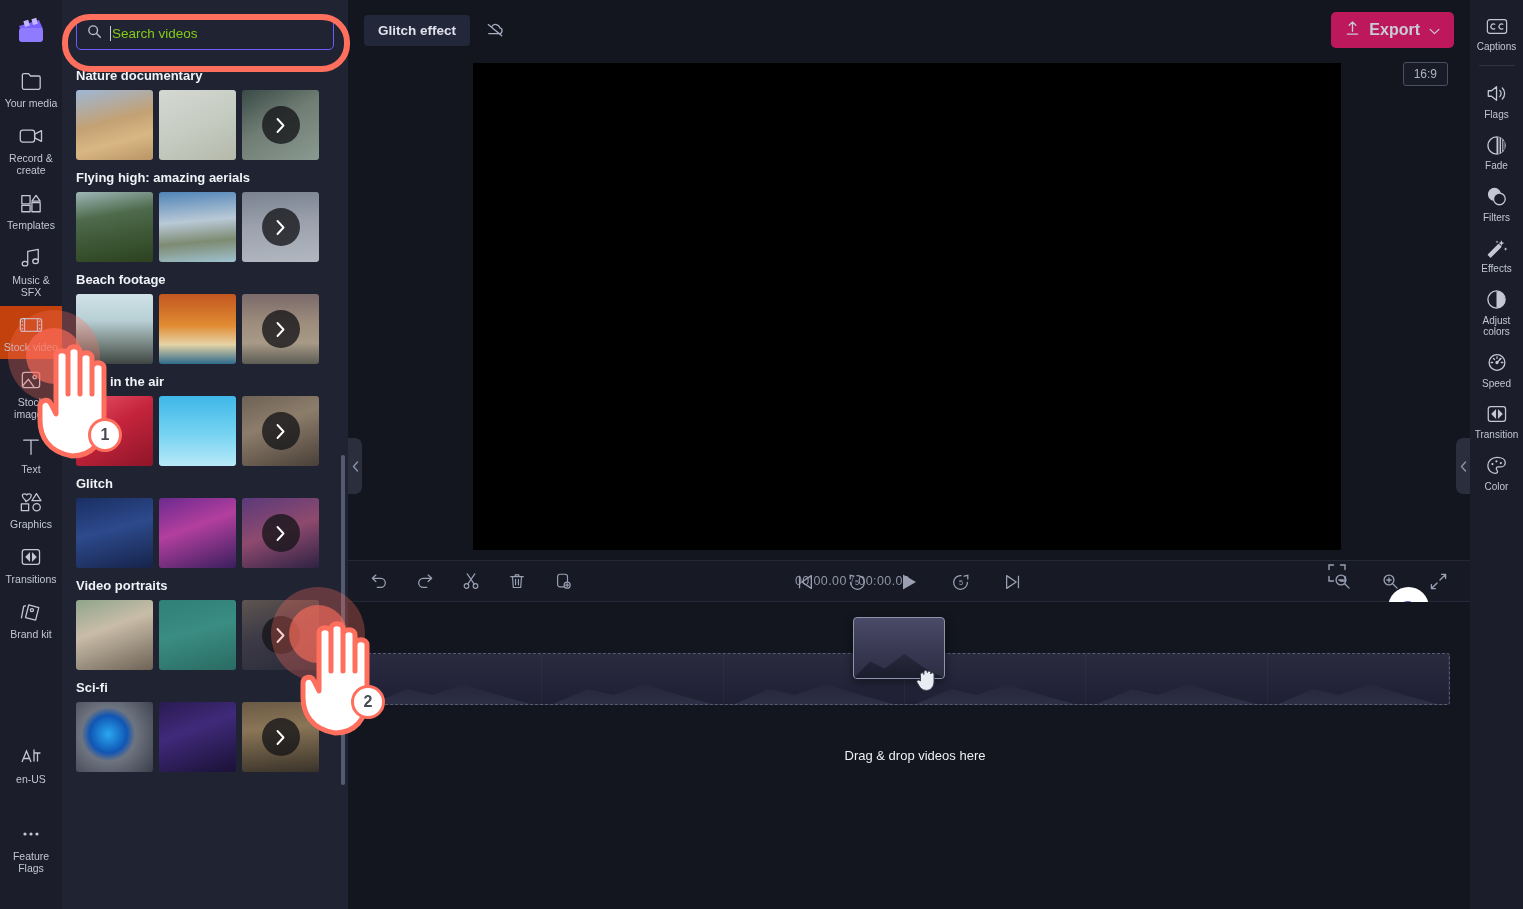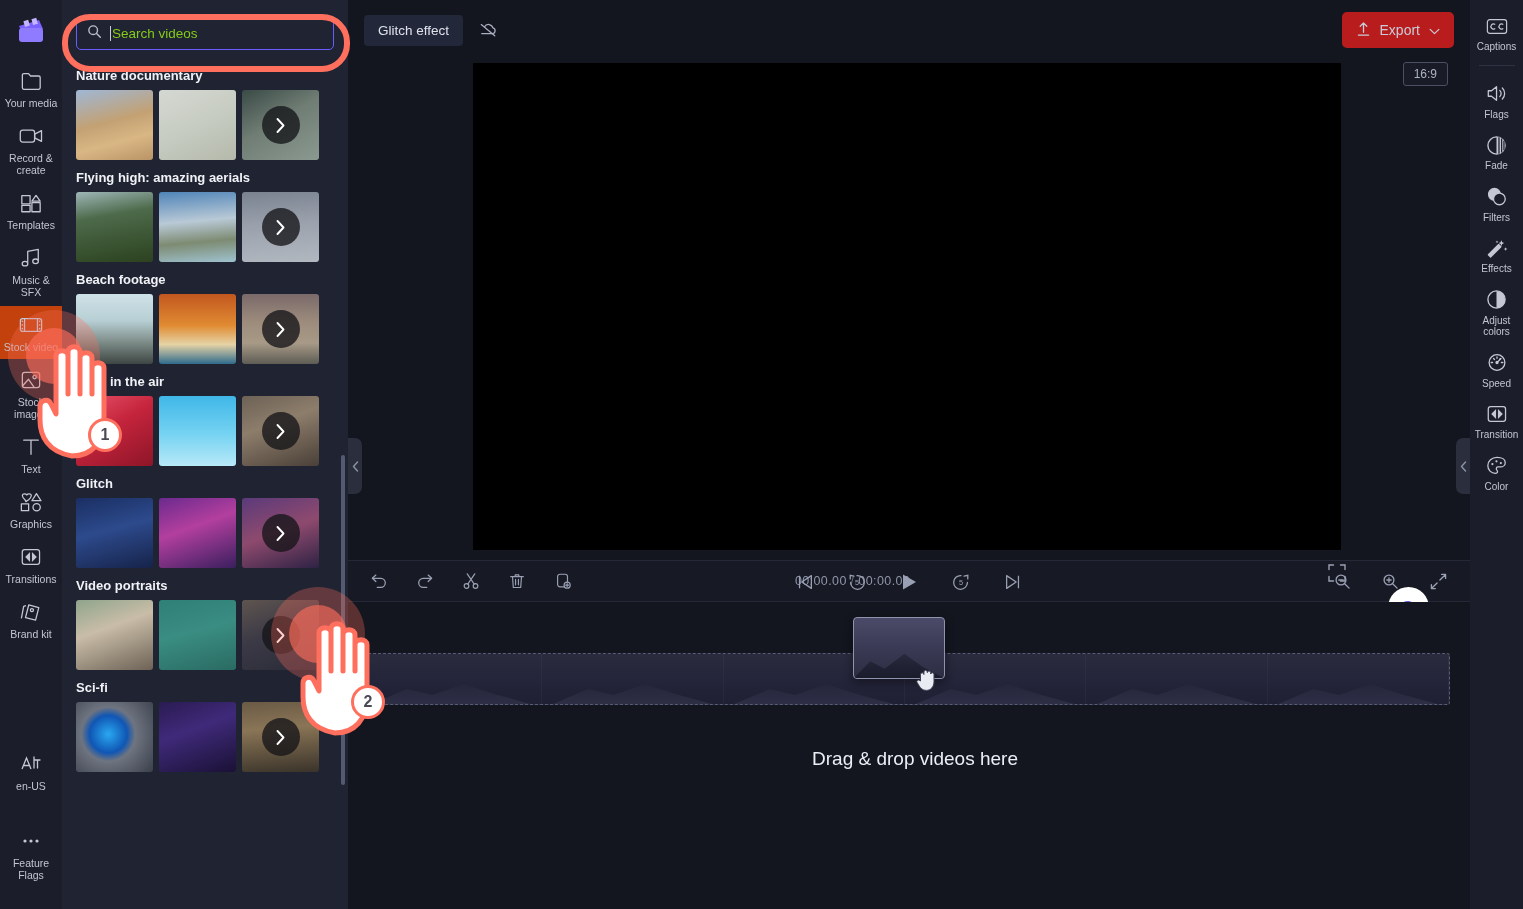--- a/index.html
+++ b/index.html
@@ -20,21 +20,21 @@
   .logo { width: 62px; height: 62px; display:flex; align-items:center; justify-content:center; }
   .rail-items { display: flex; flex-direction: column; align-items: center; width: 62px; }
   .rail-item {
     width: 62px; padding: 8px 2px 6px; display: flex; flex-direction: column;
     align-items: center; justify-content: center; cursor: pointer;
     color: #c5c8d4; margin-bottom: 2px; position: relative;
   }
   .rail-item.active { background: #c2410c; }
   .rail-icon { height: 22px; display:flex; align-items:center; justify-content:center; margin-bottom: 5px; }
   .rail-label { font-size: 10.5px; line-height: 12px; text-align: center; color: #c3c6d2; }
-  .rail-bottom { margin-top: auto; padding-bottom: 20px; display:flex; flex-direction:column; align-items:center; }
+  .rail-bottom { margin-top: auto; padding-bottom: 27px; display:flex; flex-direction:column; align-items:center; }
 
   
   .stock-panel {
     width: 286px; flex: 0 0 286px; height: 909px; background: #1f2332;
     position: relative; overflow: hidden;
   }
   .search-wrap { padding: 16px 14px 8px; }
   .search-box {
     height: 34px; border: 1.5px solid #6a5cff; border-radius: 5px;
     background: #1f2332; display: flex; align-items: center; padding: 0 10px; gap: 8px;
@@ -64,27 +64,27 @@
   }
   .collapse-tab {
     position: absolute; width: 14px; height: 56px; background: #2a2e3d;
     display:flex; align-items:center; justify-content:center; cursor:pointer; z-index: 6;
   }
   .collapse-left { left: 348px; top: 438px; border-radius: 0 7px 7px 0; }
   .collapse-right { right: 53px; top: 438px; border-radius: 7px 0 0 7px; }
 
   
   .main { flex: 1 1 auto; height: 909px; background: #14161f; display: flex; flex-direction: column; position: relative; }
-  .topbar { height: 60px; display: flex; align-items: center; padding: 0 16px; gap: 10px; }
+  .topbar { height: 60px; display: flex; align-items: center; padding: 0 16px; gap: 10px; font-weight: bold; }
   .effect-chip {
     background: #23273a; color: #dfe2ec; font-size: 13.5px; padding: 8px 14px; border-radius: 4px; cursor:pointer;
   }
   .icon-btn { width: 30px; height: 30px; display:flex; align-items:center; justify-content:center; cursor:pointer; border-radius:4px; }
   .export-btn {
-    margin-left: auto; background: #b91c1c; color: #c8ccd9; font-size: 14px;
+    margin-left: auto; background: #be185d; color: #c8ccd9; font-size: 16px;
     height: 36px; border-radius: 5px; display:flex; align-items:center; gap: 9px; padding: 0 14px; cursor: pointer;
   }
   .preview-area { flex: 0 0 500px; position: relative; }
   .ratio-badge {
     position: absolute; right: 22px; top: 2px; border: 1px solid #4a4f63; border-radius: 3px;
     color: #aeb3c4; font-size: 12px; padding: 4px 10px; background: #191c27;
   }
   .stage {
     position: absolute; left: 125px; top: 3px; width: 868px; height: 487px;
     background: #000; border-radius: 1px;
@@ -131,21 +131,21 @@
     box-shadow: 0 3px 10px rgba(0,0,0,.45);
   }
   .dc-mount {
     position:absolute; left:0; right:0; bottom:0; height: 52%;
     background: linear-gradient(180deg, rgba(40,42,62,0.75) 0%, rgba(26,27,42,0.95) 100%);
     clip-path: polygon(0% 100%, 18% 46%, 34% 70%, 56% 22%, 76% 64%, 100% 100%);
   }
   .hand-cursor-small { position: absolute; left: 567px; top: 62px; }
   .drop-label {
     position: absolute; left: 12px; right: 0; top: 146px; text-align: center;
-    color: #eceef5; font-size: 19px;
+    color: #eceef5; font-size: 13px;
   }
 
   
   .right-rail {
     width: 53px; flex: 0 0 53px; height: 909px; background: #1b1e2a;
     display: flex; flex-direction: column; align-items: center; padding-top: 8px;
   }
   .rr-item {
     width: 53px; padding: 7px 1px 5px; display:flex; flex-direction:column;
     align-items:center; cursor:pointer; color:#c5c8d4; margin-bottom: 2px;

